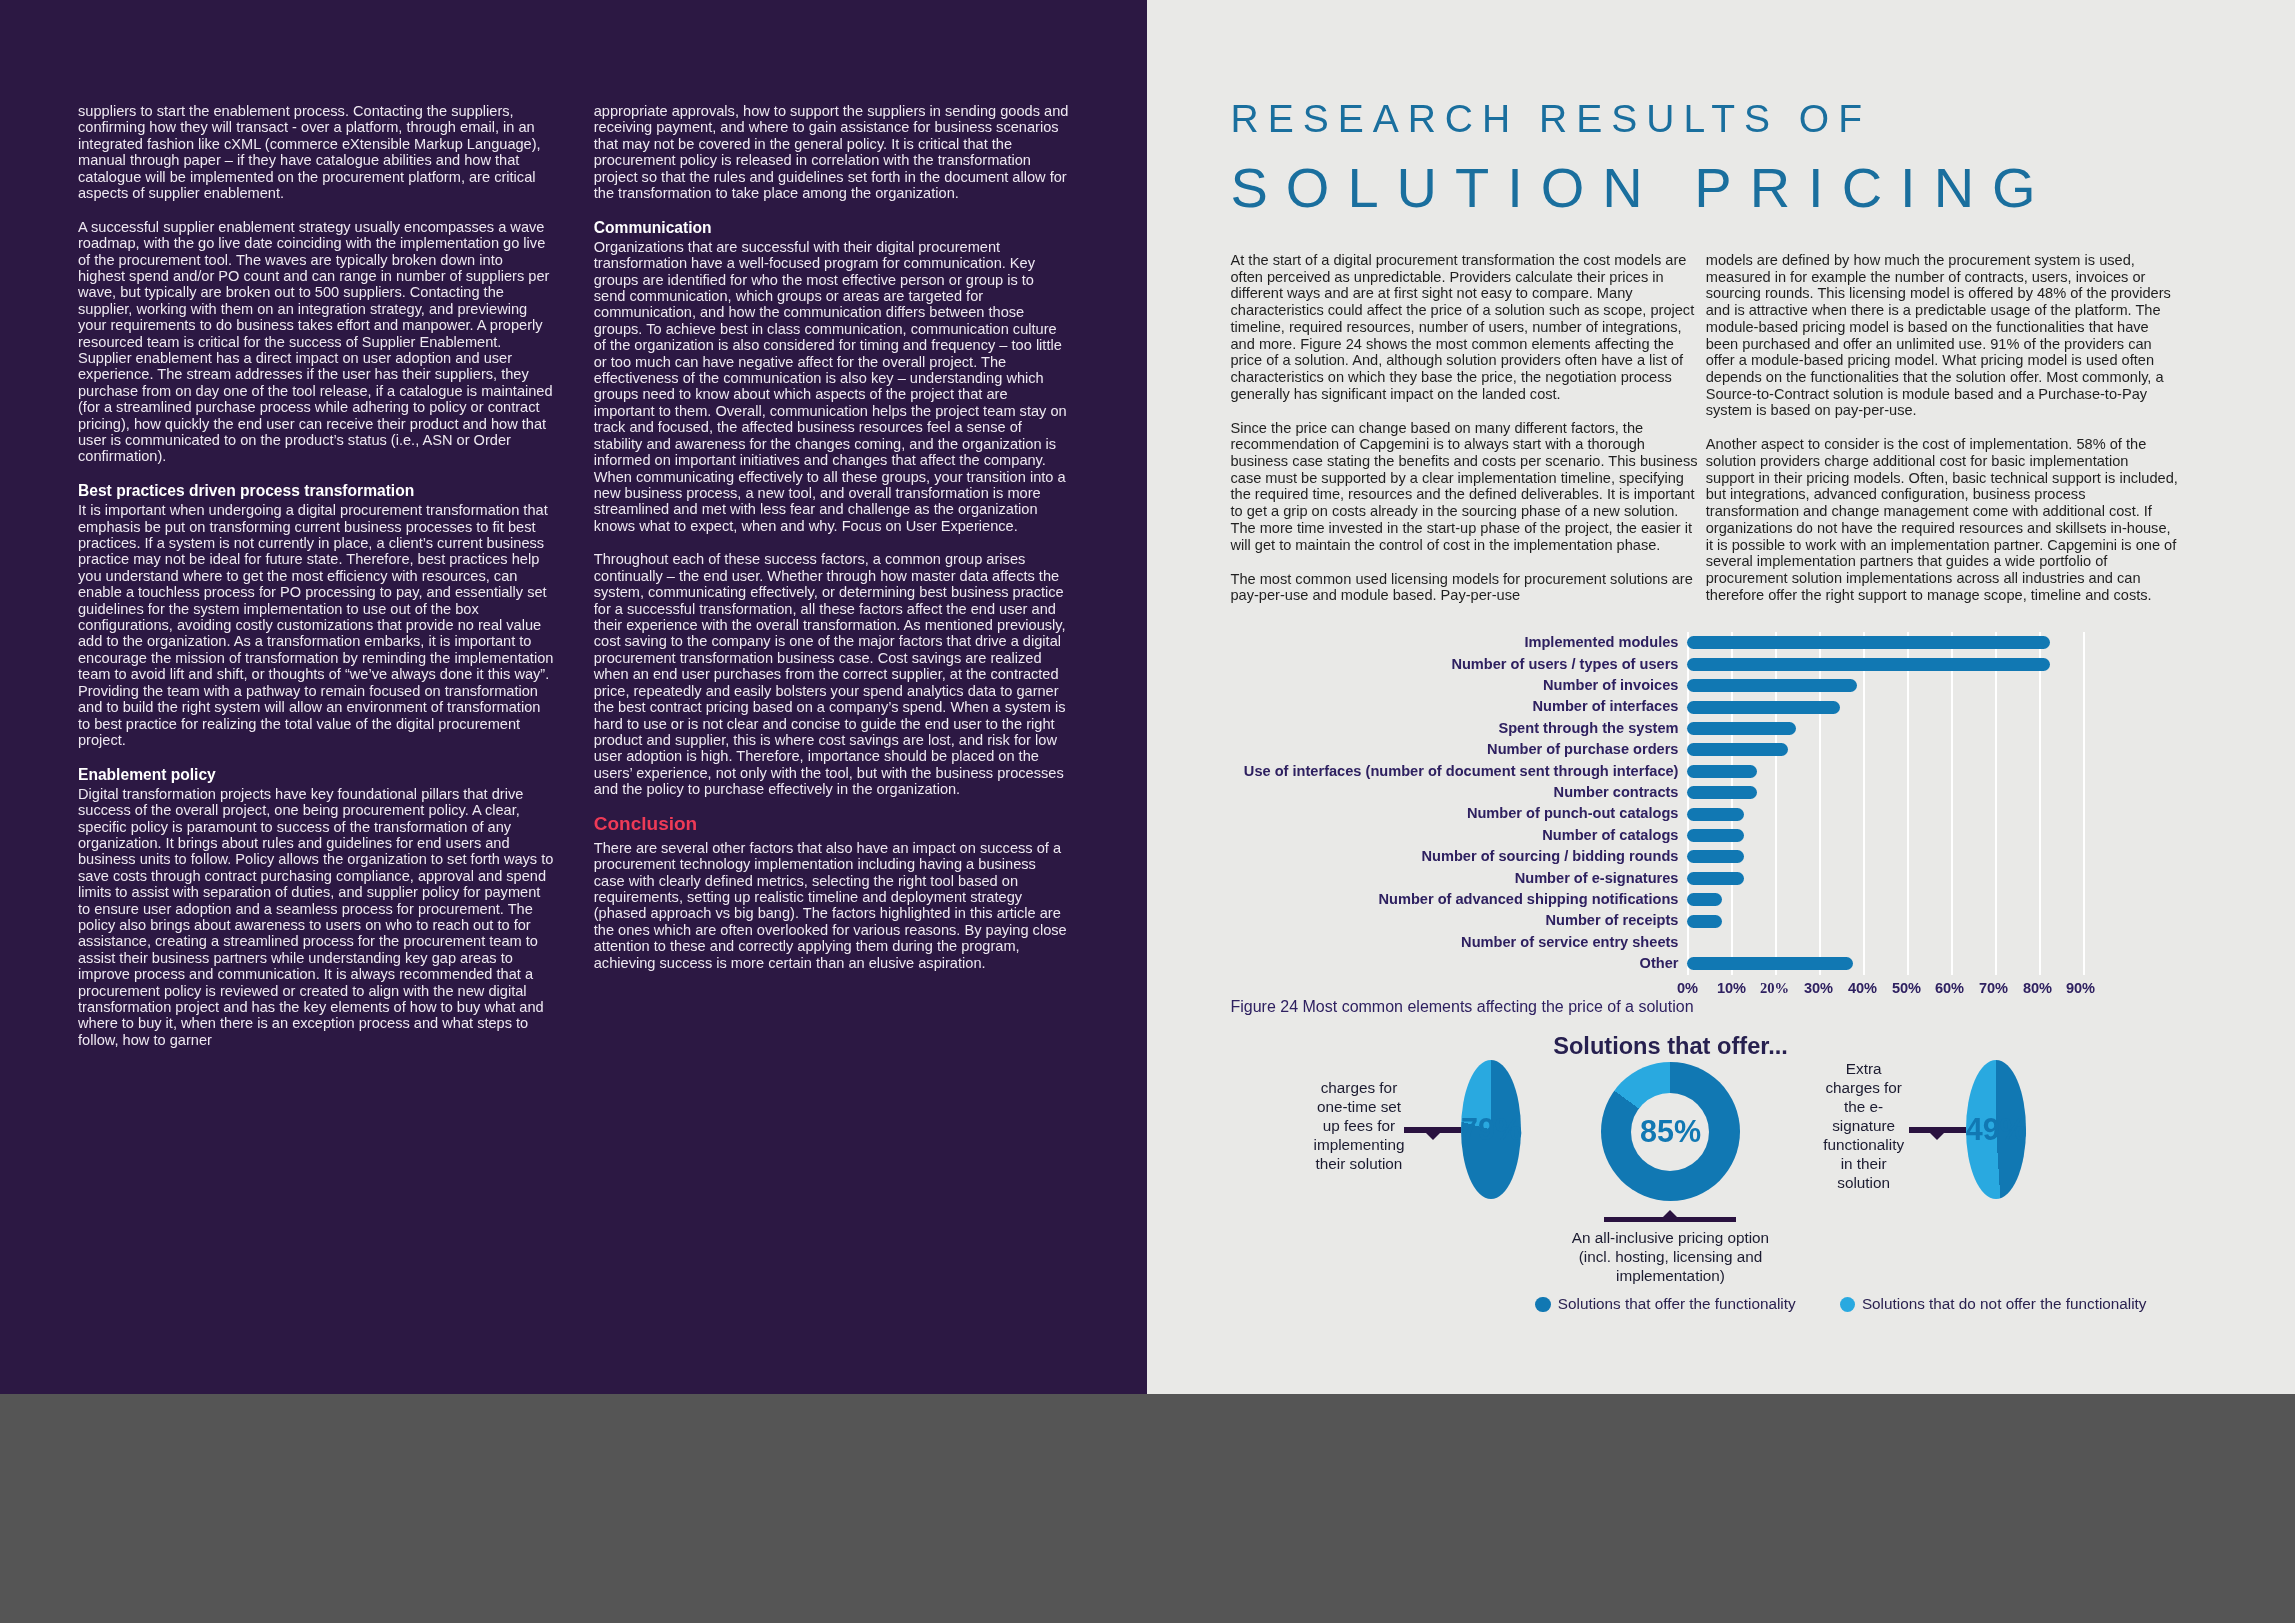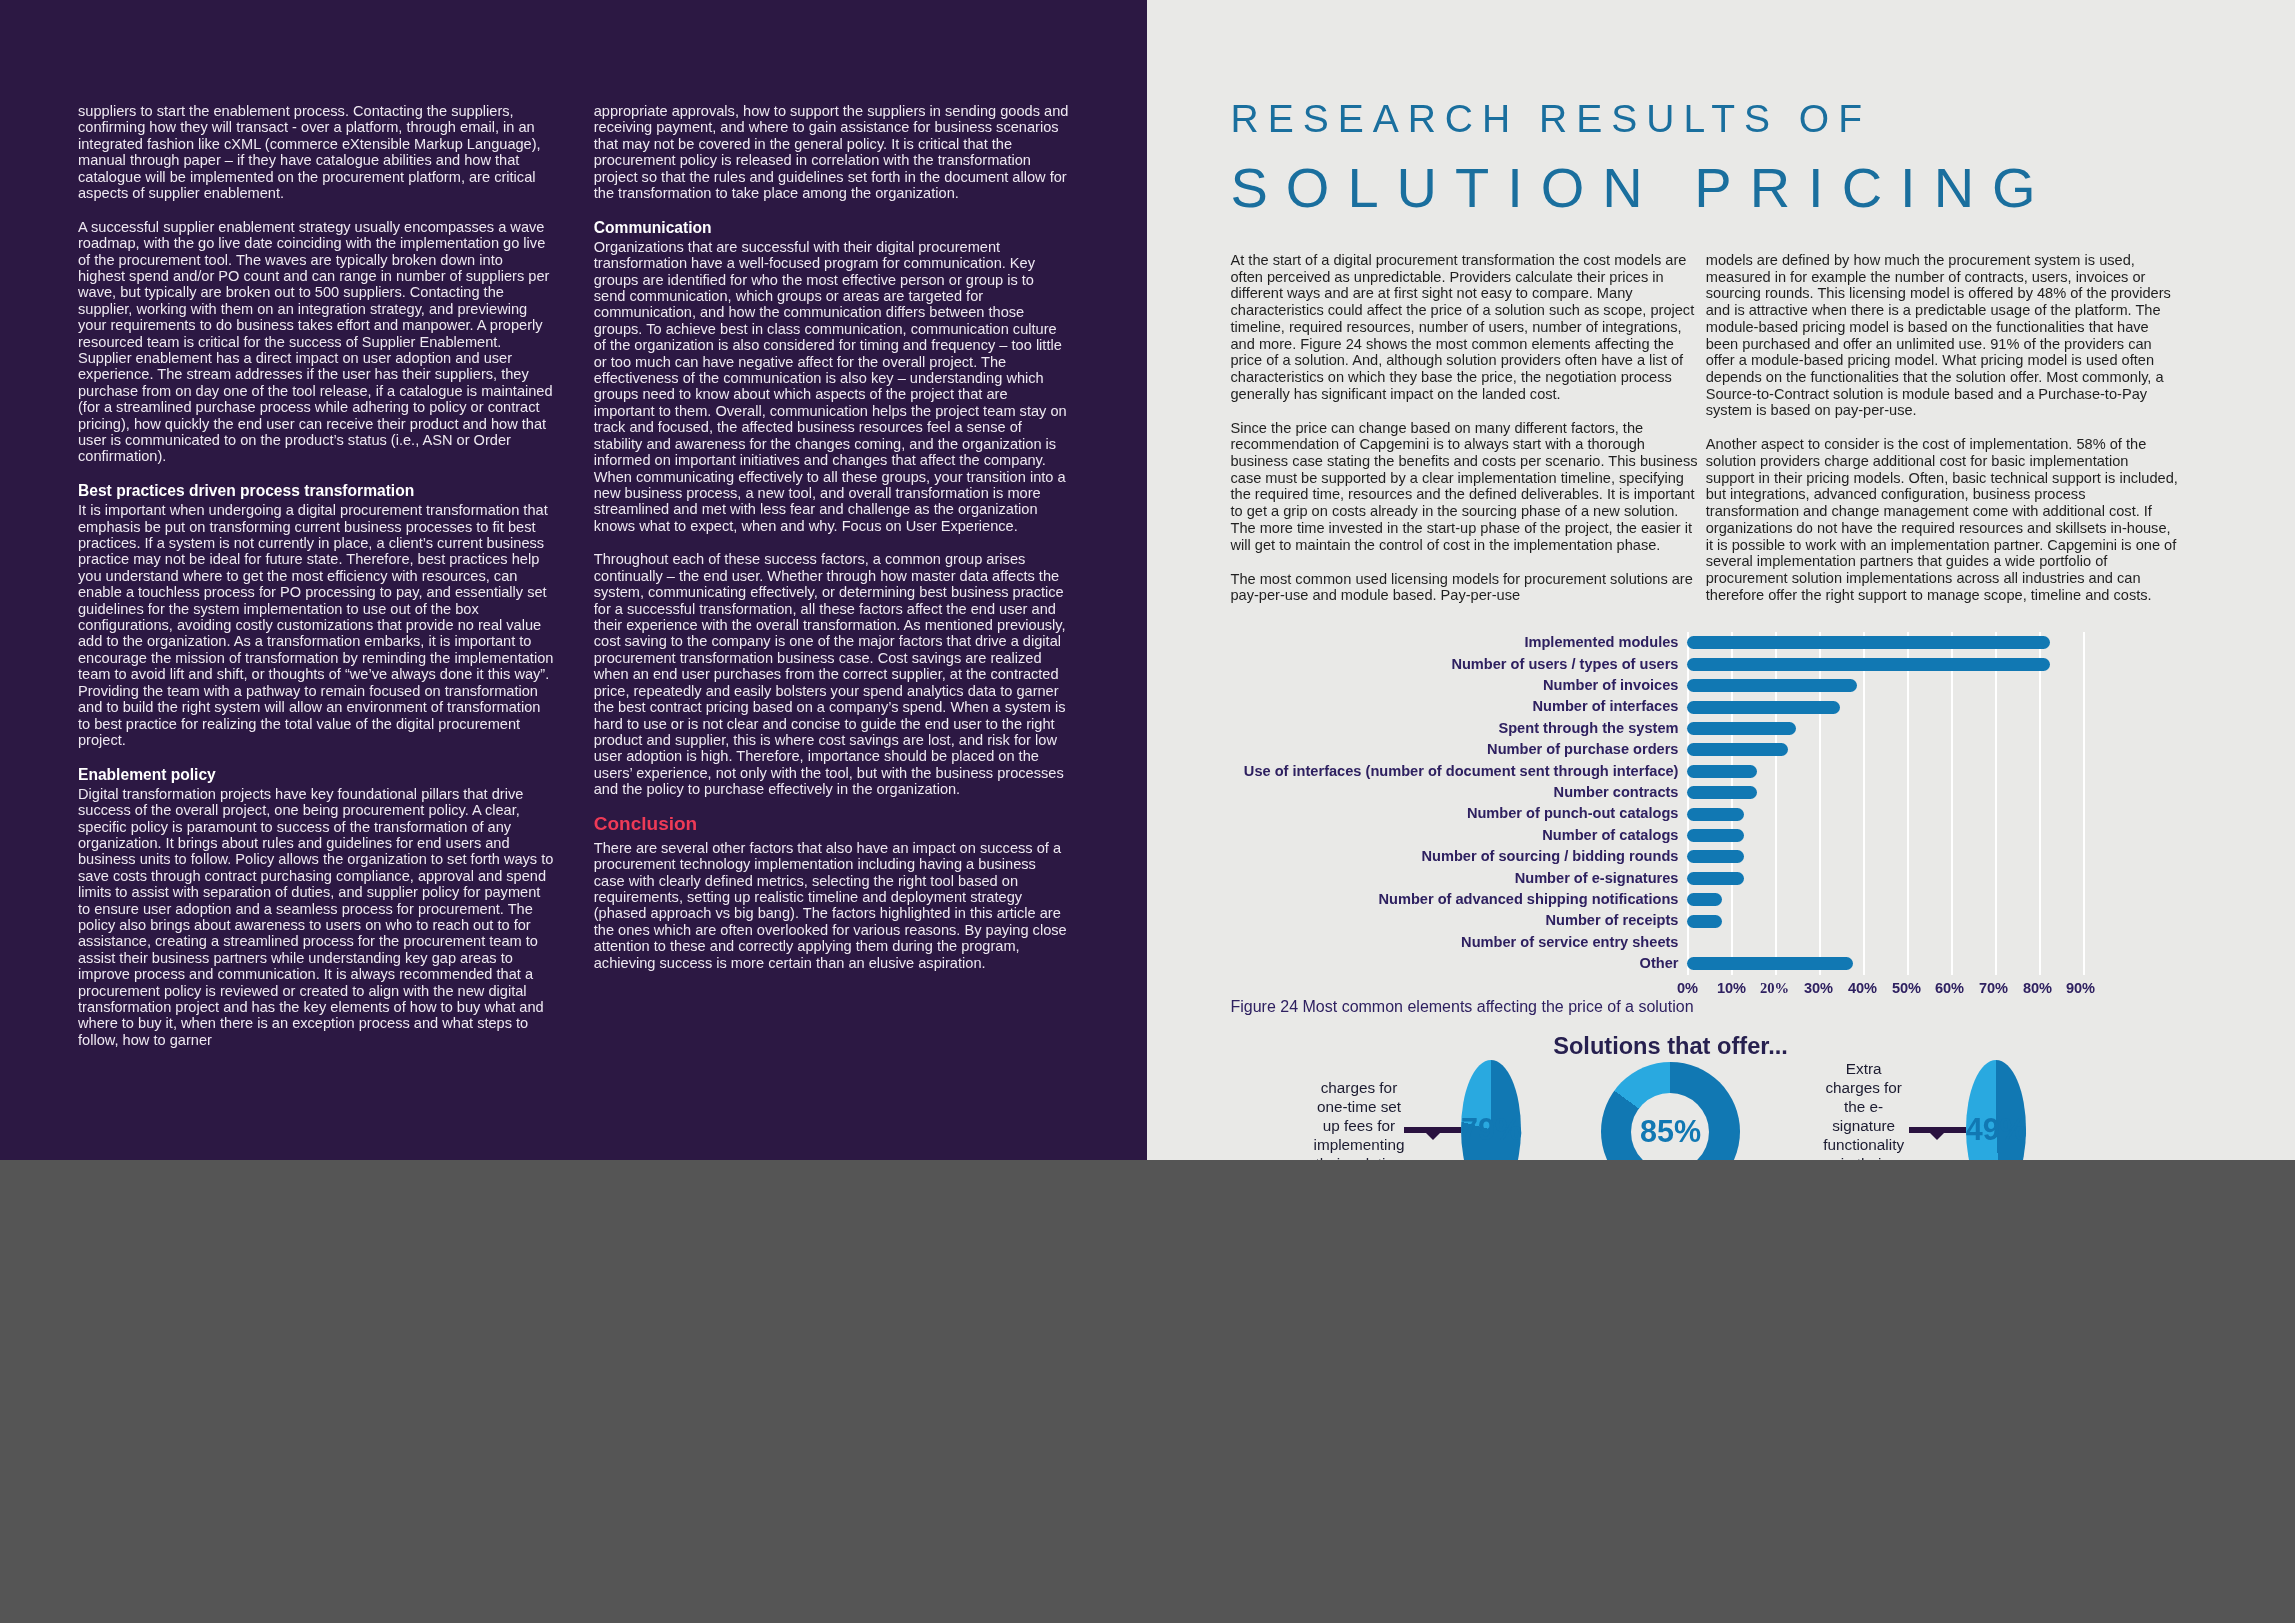--- a/index.html
+++ b/index.html
@@ -1,16 +1,16 @@
 <!DOCTYPE html>
 <html style="font-size:11px"><head>
 <meta charset="utf-8">
 <style>
   html,body{margin:0;padding:0;background:#555;}
-  .spread{width:2295px;height:1160px;display:flex;overflow:hidden;font-family:"Liberation Sans",sans-serif;}
+  .spread{width:2295px;height:1394px;display:flex;overflow:hidden;font-family:"Liberation Sans",sans-serif;}
   .page{position:relative;width:1148px;height:1623px;box-sizing:border-box;}
 
   
   .page.left{background:#2c1843;color:#efe9f2;padding:103px 78px 0 78px;}
   .page.left .cols{display:flex;gap:40px;}
   .page.left .col{flex:1;font-size:14.6px;line-height:16.4px;}
   .page.left p{margin:0 0 17.3px 0;}
   .page.left h3{font-size:15.6px;line-height:18px;margin:1.4px 0 2.1px 0;color:#ffffff;font-weight:bold;}
   .page.left h3.red{color:#ee3a57;font-size:19px;margin:5.6px 0 7px 0;}
   .pfooter{position:absolute;left:78px;right:78px;bottom:51px;display:flex;align-items:center;font-size:16px;}

